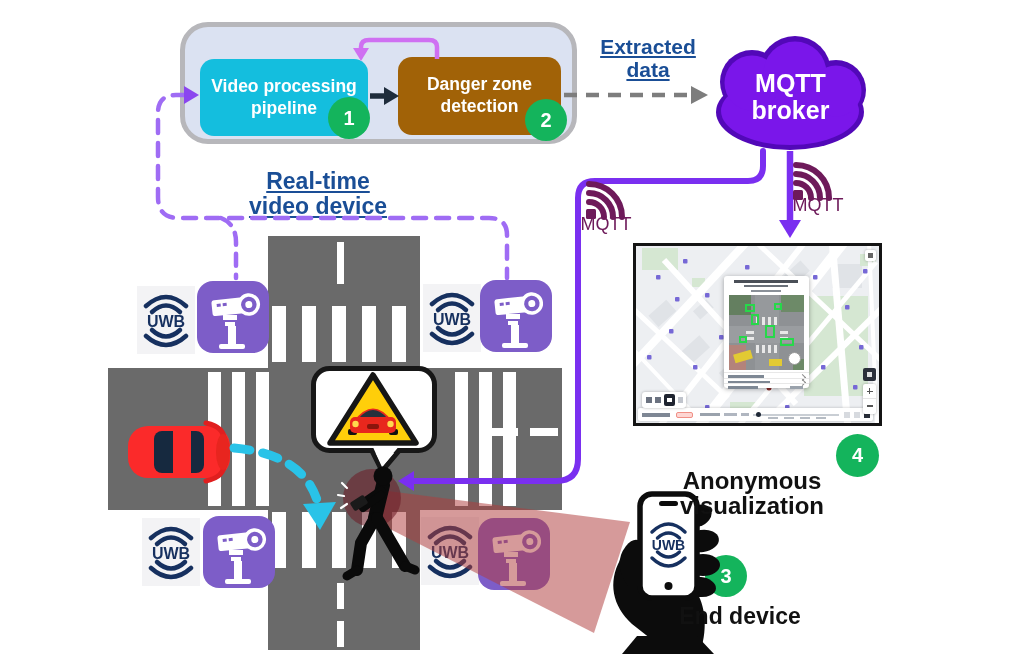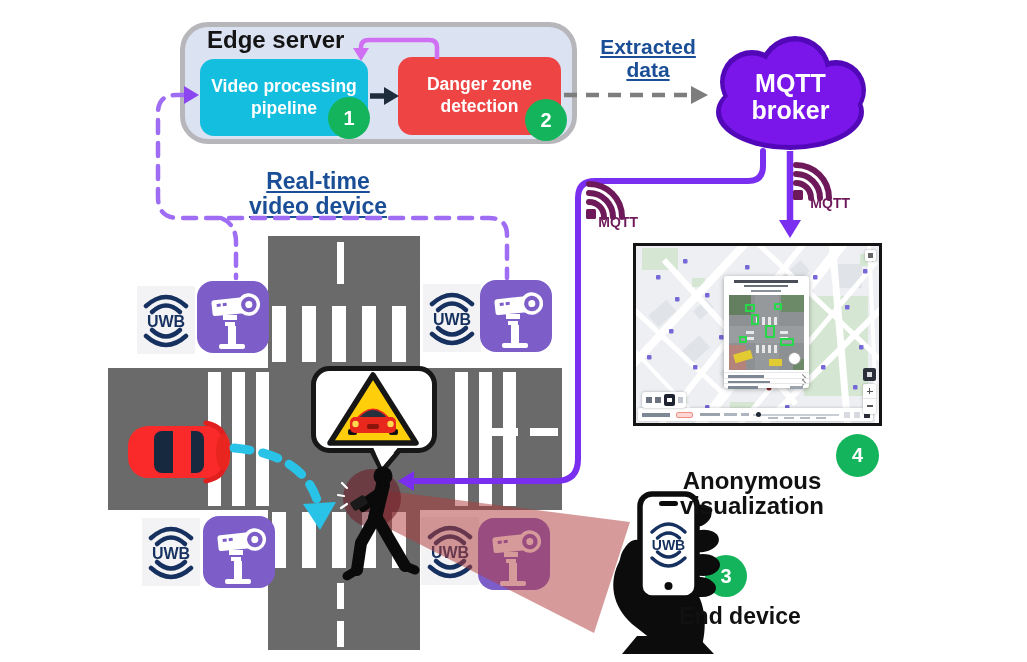--- a/index.html
+++ b/index.html
@@ -9,21 +9,21 @@
   .road{position:absolute;background:#6a6a6a;}
   .xwalk{position:absolute;}
   .dash{position:absolute;background:#fff;}
   .tile-uwb{position:absolute;width:58px;height:68px;background:#f3f3f5;display:flex;
             align-items:center;justify-content:center;z-index:5;}
   .tile-cam{position:absolute;width:72px;height:72px;z-index:5;}
   .badge{position:absolute;border-radius:50%;background:#14b45c;color:#fff;font-weight:800;
          display:flex;align-items:center;justify-content:center;z-index:46;}
   .blue-label{position:absolute;color:#1a4e96;font-weight:800;text-align:center;line-height:1.1;z-index:30;text-decoration:underline;}
   .black-label{position:absolute;color:#111;font-weight:800;text-align:center;line-height:1.05;z-index:61;}
-  .mqtt-word{position:absolute;color:#6e1a5a;font-weight:700;font-size:14px;text-align:right;width:64px;z-index:41;}
+  .mqtt-word{position:absolute;color:#6e1a5a;font-weight:400;font-size:18px;text-align:center;width:64px;z-index:41;}
   .panel{position:absolute;left:180px;top:22px;width:397px;height:122px;background:#dbe2f2;
          border:5px solid #b7b7bb;border-radius:28px;box-sizing:border-box;z-index:20;}
   .proc-box{position:absolute;border-radius:14px;color:#fff;font-weight:700;font-size:17.5px;
             display:flex;align-items:center;justify-content:center;text-align:center;
             line-height:1.25;padding:2px 8px;box-sizing:border-box;z-index:21;}
   .overlay{position:absolute;left:0;top:0;z-index:40;pointer-events:none;}
   .map{position:absolute;left:633px;top:243px;width:249px;height:183px;background:#edeff2;
        border:3px solid #141414;box-sizing:border-box;overflow:hidden;z-index:5;}
   .d{position:absolute;}
   .gbox{position:absolute;border:2px solid #27d84a;box-sizing:border-box;}
@@ -368,23 +368,22 @@
       <rect x="16" y="40" width="16" height="10" rx="2" fill="#1a1a1a" transform="rotate(-32 24 45)"></rect>
       <g stroke="#fff" stroke-width="2.2" stroke-linecap="round">
         <line x1="12" y1="30" x2="7" y2="25"></line>
           <line x1="9" y1="38" x2="3" y2="37"></line>
           <line x1="12" y1="46" x2="6" y2="50"></line>
       </g>
     </svg>
   </div>
 
   <div class="panel"></div>
-  <div class="abs" style="left:207px;top:26px;font-size:24px;font-weight:800;color:#141414;z-index:22;">Edge server</div>
   <div class="proc-box" style="left:200px;top:59px;width:168px;height:77px;background:#14bede;">Video processing pipeline</div>
-  <div class="proc-box" style="left:398px;top:57px;width:163px;height:78px;background:#ef4444;">Danger zone detection</div>
+  <div class="proc-box" style="left:398px;top:57px;width:163px;height:78px;background:#a16207;">Danger zone detection</div>
   <div class="badge" style="left:328px;top:97px;width:42px;height:42px;font-size:20px;">1</div>
   <div class="badge" style="left:525px;top:99px;width:42px;height:42px;font-size:20px;">2</div>
 
   <div class="blue-label" style="left:588px;top:35px;width:120px;font-size:21px;">Extracted data</div>
   <div class="blue-label" style="left:238px;top:169px;width:160px;font-size:23px;">Real-time video device</div>
 
   <div class="abs" style="left:698px;top:34px;z-index:30;">
     <svg width="184" height="120" viewBox="0 0 184 120">
       <g fill="#5208b8">
         <ellipse cx="92" cy="78" rx="74" ry="38"></ellipse>

